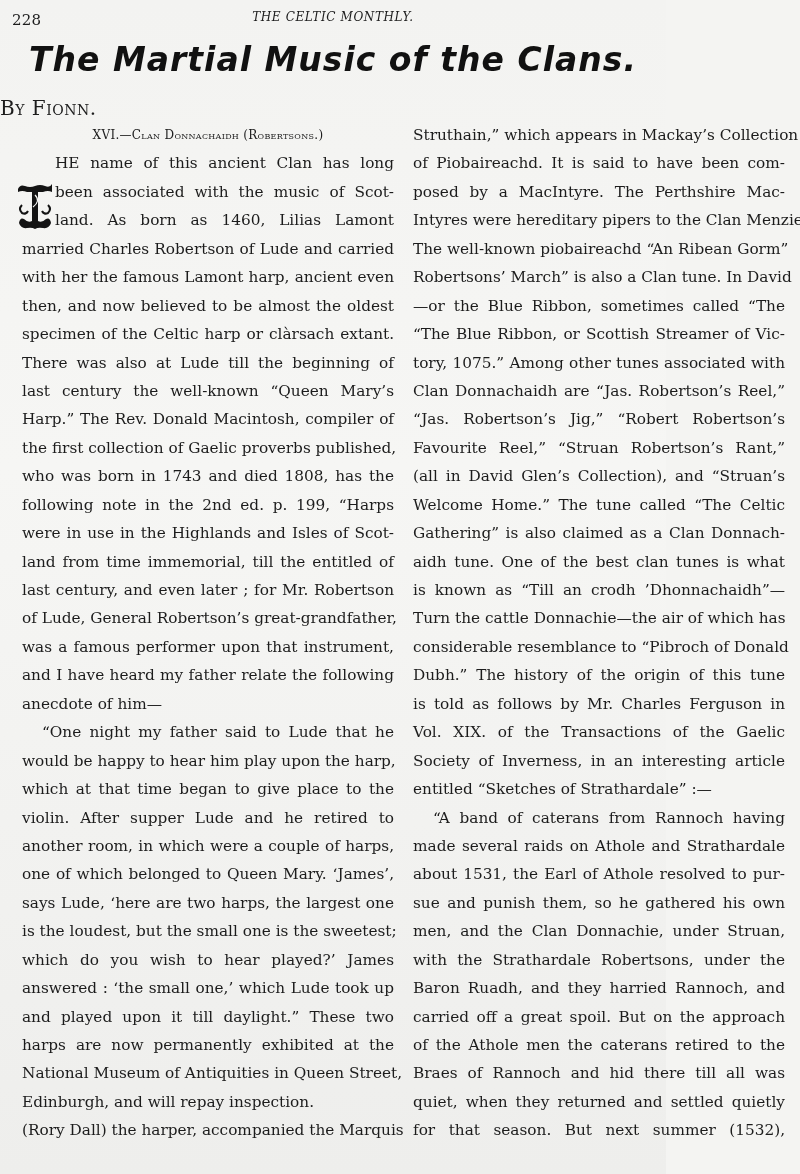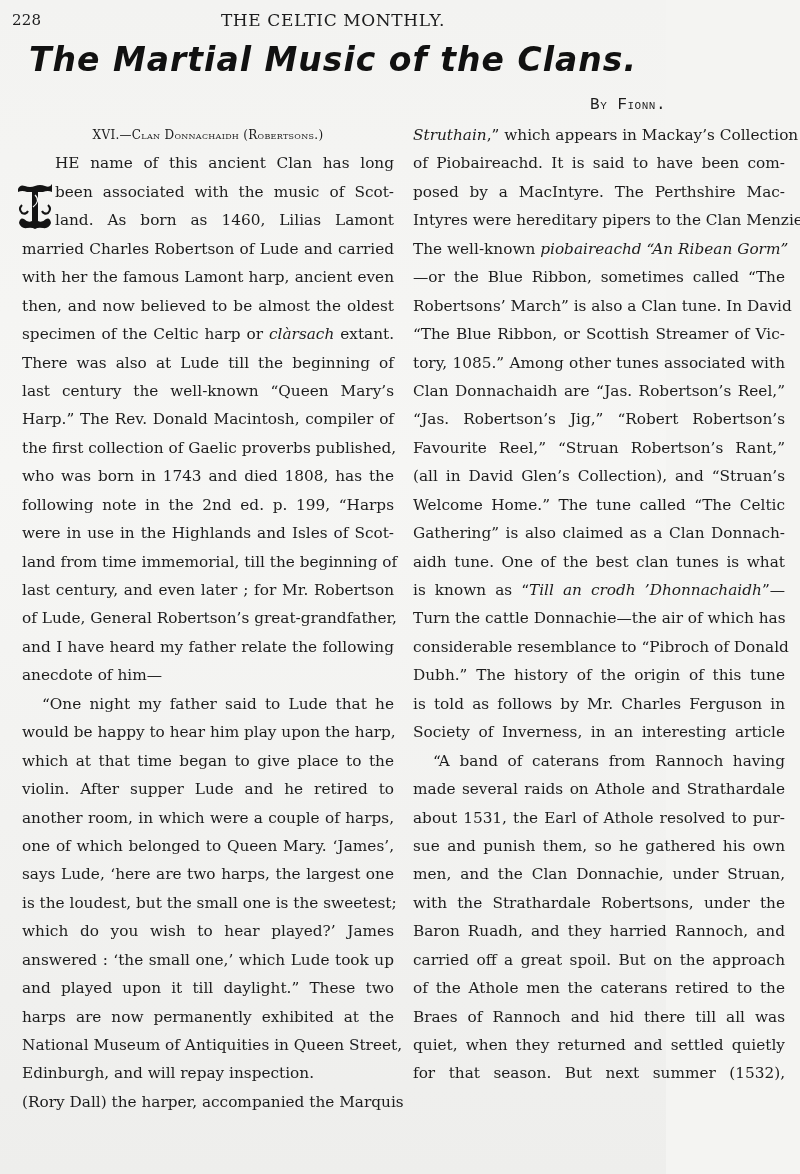--- a/index.html
+++ b/index.html
@@ -7,37 +7,37 @@
     width: 800px; height: 1174px; overflow: hidden;
     background: #f4f4f2;
     font-family: "DejaVu Serif", "Liberation Serif", serif;
     color: #1c1c1c;
     position: relative;
   }
   .page { position: absolute; left: 0; top: 0; width: 666px; height: 1174px;
     background: linear-gradient(180deg, #f3f3f1 0%, #f6f6f4 40%, #eeeeec 100%); }
   .page-number { position: absolute; left: 12px; top: 11px; font-size: 15px; letter-spacing: 0.2px; }
   .running-head { position: absolute; left: 0; right: 0; top: 10px; text-align: center;
-    font-size: 17px; letter-spacing: 0.6px; }
+    font-size: 12px; letter-spacing: 0.6px; font-style: italic; }
   .title { position: absolute; left: 0; right: 0; top: 40px; text-align: center;
     font-family: "DejaVu Sans", "Liberation Sans", sans-serif; font-style: italic; font-weight: bold;
     font-size: 33px; letter-spacing: 1px; color: #111; }
-  .byline { position: absolute; left: 0; right: 0; top: 96px; text-align: right;
-    font-size: 16px; font-variant: small-caps; letter-spacing: 0.5px; font-family: Liberation Mono, monospace; }
+  .byline { position: absolute; left: 0; right: 0; top: 96px; text-align: left;
+    font-size: 20px; font-variant: small-caps; letter-spacing: 0.5px; }
   .column { position: absolute; top: 121px; width: 372px; }
   .col-left { left: 22px; }
   .col-right { left: 413px; }
   .line { display: block; height: 28.45px; line-height: 28.45px; font-size: 15.3px;
     white-space: nowrap; text-align: justify; text-align-last: justify; overflow: visible; }
   .line.last { text-align-last: left; }
   .line.indent { padding-left: 20px; }
   .line.hang { padding-left: 33px; }
   .line.center { text-align: center; text-align-last: center; }
   .section-head { font-variant: small-caps; font-size: 12px; letter-spacing: 0.3px; }
-  .it { font-style: italic; }
+  .it { }
   .drop-cap { position: absolute; left: -2px; top: 30px; width: 34px; height: 52px;
     font-family: "DejaVu Serif", serif; font-weight: bold; font-size: 52px; line-height: 52px;
     color: #111; text-align: center; }
   .drop-cap-orn { position: absolute; left: -4px; top: 32px; width: 38px; height: 48px; }
 </style>
 </head>
 <body>
 
 <div class="page">
   <div class="page-number">228</div>
@@ -62,23 +62,24 @@
       <span class="line"><span>with her the famous Lamont harp, ancient even</span></span>
       <span class="line"><span>then, and now believed to be almost the oldest</span></span>
       <span class="line"><span>specimen of the Celtic harp or </span><span class="it">clàrsach</span><span> extant.</span></span>
       <span class="line"><span>There was also at Lude till the beginning of</span></span>
       <span class="line"><span>last century the well-known “Queen Mary’s</span></span>
       <span class="line"><span>Harp.” The Rev. Donald Macintosh, compiler of</span></span>
       <span class="line"><span>the first collection of Gaelic proverbs published,</span></span>
       <span class="line"><span>who was born in 1743 and died 1808, has the</span></span>
       <span class="line"><span>following note in the 2nd ed. p. 199, “Harps</span></span>
       <span class="line"><span>were in use in the Highlands and Isles of Scot-</span></span>
-      <span class="line"><span>land from time immemorial, till the beginning of</span></span>
+      <span class="line"><span>land from time immemorial, till the entitled of</span></span>
       <span class="line"><span>last century, and even later ; for Mr. Robertson</span></span>
       <span class="line"><span>of Lude, General Robertson’s great-grandfather,</span></span>
+      <span class="line"><span>was a famous performer upon that instrument,</span></span>
       <span class="line"><span>and I have heard my father relate the following</span></span>
       <span class="line last"><span>anecdote of him—</span></span>
       <span class="line indent"><span>“One night my father said to Lude that he</span></span>
       <span class="line"><span>would be happy to hear him play upon the harp,</span></span>
       <span class="line"><span>which at that time began to give place to the</span></span>
       <span class="line"><span>violin.  After supper Lude and he retired to</span></span>
       <span class="line"><span>another room, in which were a couple of harps,</span></span>
       <span class="line"><span>one of which belonged to Queen Mary.  ‘James’,</span></span>
       <span class="line"><span>says Lude, ‘here are two harps, the largest one</span></span>
       <span class="line"><span>is the loudest, but the small one is the sweetest;</span></span>
@@ -91,37 +92,39 @@
       <span class="line"><span>(Rory Dall) the harper, accompanied the Marquis</span></span>
       <span class="line"></span>
     </div>
 
   <div class="column col-right" id="col-right">
       <span class="line"><span class="it">Struthain</span><span>,” which appears in Mackay’s Collection</span></span>
       <span class="line"><span>of Piobaireachd.  It is said to have been com-</span></span>
       <span class="line"><span>posed by a MacIntyre.  The Perthshire Mac-</span></span>
       <span class="line"><span>Intyres were hereditary pipers to the Clan Menzies.</span></span>
       <span class="line"><span>The well-known </span><span class="it">piobaireachd “An Ribean Gorm”</span></span>
+      <span class="line"><span>Robertsons’ March” is also a Clan tune.  In David</span></span>
       <span class="line"><span>—or the Blue Ribbon, sometimes called “The</span></span>
-      <span class="line"><span>Robertsons’ March” is also a Clan tune.  In David</span></span>
       <span class="line"><span>“The Blue Ribbon, or Scottish Streamer of Vic-</span></span>
-      <span class="line"><span>tory, 1085.”  Among other tunes associated with</span></span>
+      <span class="line"><span>tory, 1075.”  Among other tunes associated with</span></span>
       <span class="line"><span>Clan Donnachaidh are “Jas. Robertson’s Reel,”</span></span>
       <span class="line"><span>“Jas. Robertson’s Jig,” “Robert Robertson’s</span></span>
       <span class="line"><span>Favourite Reel,” “Struan Robertson’s Rant,”</span></span>
       <span class="line"><span>(all in David Glen’s Collection), and “Struan’s</span></span>
       <span class="line"><span>Welcome Home.”  The tune called “The Celtic</span></span>
       <span class="line"><span>Gathering” is also claimed as a Clan Donnach-</span></span>
       <span class="line"><span>aidh tune.  One of the best clan tunes is what</span></span>
       <span class="line"><span>is known as “</span><span class="it">Till an crodh ’Dhonnachaidh</span><span>”—</span></span>
       <span class="line"><span>Turn the cattle Donnachie—the air of which has</span></span>
       <span class="line"><span>considerable resemblance to “Pibroch of Donald</span></span>
       <span class="line"><span>Dubh.”  The history of the origin of this tune</span></span>
       <span class="line"><span>is told as follows by Mr. Charles Ferguson in</span></span>
+      <span class="line"><span>Vol. XIX. of the Transactions of the Gaelic</span></span>
       <span class="line"><span>Society of Inverness, in an interesting article</span></span>
+      <span class="line last"><span>entitled “Sketches of Strathardale” :—</span></span>
       <span class="line indent"><span>“A band of caterans from Rannoch having</span></span>
       <span class="line"><span>made several raids on Athole and Strathardale</span></span>
       <span class="line"><span>about 1531, the Earl of Athole resolved to pur-</span></span>
       <span class="line"><span>sue and punish them, so he gathered his own</span></span>
       <span class="line"><span>men, and the Clan Donnachie, under Struan,</span></span>
       <span class="line"><span>with the Strathardale Robertsons, under the</span></span>
       <span class="line"><span>Baron Ruadh, and they harried Rannoch, and</span></span>
       <span class="line"><span>carried off a great spoil.  But on the approach</span></span>
       <span class="line"><span>of the Athole men the caterans retired to the</span></span>
       <span class="line"><span>Braes of Rannoch and hid there till all was</span></span>

